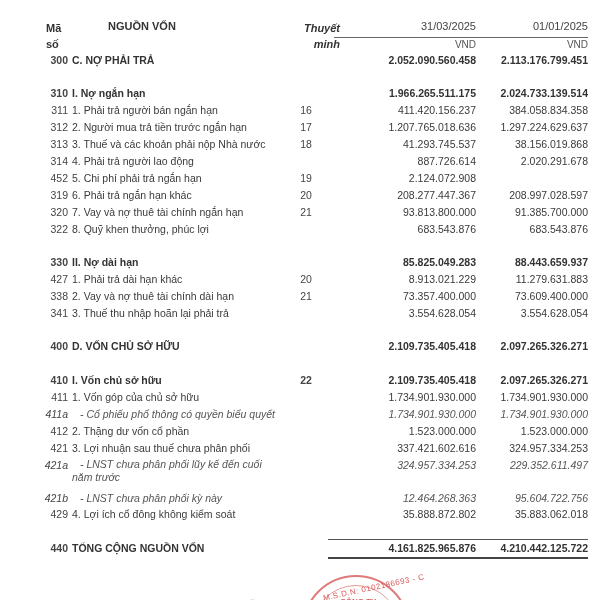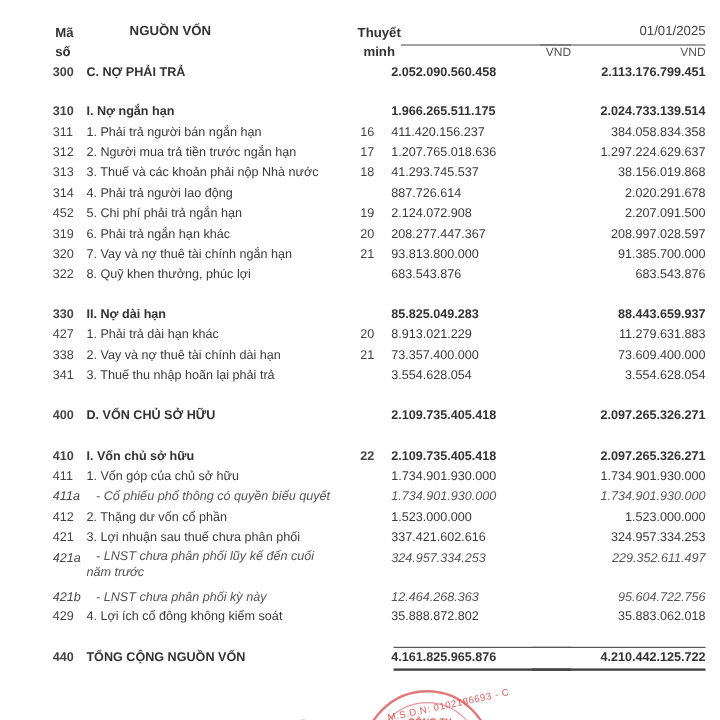--- a/index.html
+++ b/index.html
@@ -4,30 +4,30 @@
 <style>
   html, body { margin: 0; padding: 0; background: #ffffff; }
   body {
     width: 600px; height: 600px; overflow: hidden; position: relative;
     font-family: "Liberation Sans", sans-serif; color: #3a3a3a;
   }
   .page { position: absolute; left: 0; top: 12px; width: 552px; height: 600px; }
   .hdr { position: absolute; font-size: 11px; font-weight: bold; color: #333; }
   .hdr.code { left: 46px; top: 8px; width: 24px; line-height: 16px; }
   .hdr.name { left: 72px; top: 8px; padding-left: 36px; }
-  .hdr.note { left: 292px; top: 8px; width: 48px; text-align: center; line-height: 16px; }
+  .hdr.note { left: 292px; top: 8px; width: 48px; text-align: right; line-height: 16px; font-style: italic; }
   .hdr.d1 { left: 340px; top: 8px; width: 136px; text-align: right; font-weight: normal; color: #444; font-size: 11px; }
   .hdr.d2 { left: 490px; top: 8px; width: 98px; text-align: right; font-weight: normal; color: #444; font-size: 11px; }
   .rule-top { position: absolute; height: 1px; background: #666; top: 25px; }
   .unit { position: absolute; top: 27px; font-size: 10px; color: #555; text-align: right; }
   .row { position: absolute; left: 0; width: 600px; height: 15px; font-size: 10.5px; line-height: 15px; }
-  .row .c { position: absolute; left: 44px; width: 24px; text-align: left; color: #444; }
+  .row .c { position: absolute; left: 44px; width: 24px; text-align: right; color: #444; }
   .row .n { position: absolute; left: 72px; width: 225px; white-space: nowrap; }
   .row .t { position: absolute; left: 296px; width: 20px; text-align: center; color: #444; }
-  .row .v1 { position: absolute; left: 326px; width: 150px; }
+  .row .v1 { position: absolute; left: 326px; width: 150px; text-align: right; }
   .row .v2 { position: absolute; left: 460px; width: 128px; text-align: right; }
   .row.bold { font-weight: bold; color: #333; }
   .row.ital { font-style: italic; color: #555; }
   .row.ital .c { font-style: italic; }
   .row.wrap { height: 28px; }
   .row.wrap .n { white-space: normal; line-height: 13px; width: 210px; }
   .tot-rule { position: absolute; height: 1px; background: #555; }
   .tot-rule.thick { height: 2px; background: #444; }
   .stamp {
     position: absolute; left: 302px; top: 563px; width: 108px; height: 108px;
@@ -47,20 +47,21 @@
   .sig { position: absolute; left: 0; top: 560px; width: 300px; height: 40px; }
 </style>
 </head>
 <body>
 
 <div class="page">
 
   <div class="hdr code">Mã số</div>
   <div class="hdr name">NGUỒN VỐN</div>
   <div class="hdr note">Thuyết minh</div>
+  <div class="hdr d1">31/03/2025</div>
   <div class="hdr d2">01/01/2025</div>
   <div class="rule-top" style="left:334px;width:142px;"></div>
   <div class="rule-top" style="left:450px;width:138px;"></div>
   <div class="unit" style="left:400px;width:76px;">VND</div>
   <div class="unit" style="left:510px;width:78px;">VND</div>
 
   <div class="row bold" style="top:41px">
     <span class="c">300</span>
     <span class="n">C. NỢ PHẢI TRẢ</span>
     <span class="t"></span>
@@ -100,21 +101,20 @@
     <span class="n">4. Phải trả người lao động</span>
     <span class="t"></span>
     <span class="v1">887.726.614</span>
     <span class="v2">2.020.291.678</span>
   </div>
   <div class="row" style="top:159px">
     <span class="c">452</span>
     <span class="n">5. Chi phí phải trả ngắn hạn</span>
     <span class="t">19</span>
     <span class="v1">2.124.072.908</span>
-    <span class="v2">2.207.091.500</span>
   </div>
   <div class="row" style="top:176px">
     <span class="c">319</span>
     <span class="n">6. Phải trả ngắn hạn khác</span>
     <span class="t">20</span>
     <span class="v1">208.277.447.367</span>
     <span class="v2">208.997.028.597</span>
   </div>
   <div class="row" style="top:193px">
     <span class="c">320</span>

